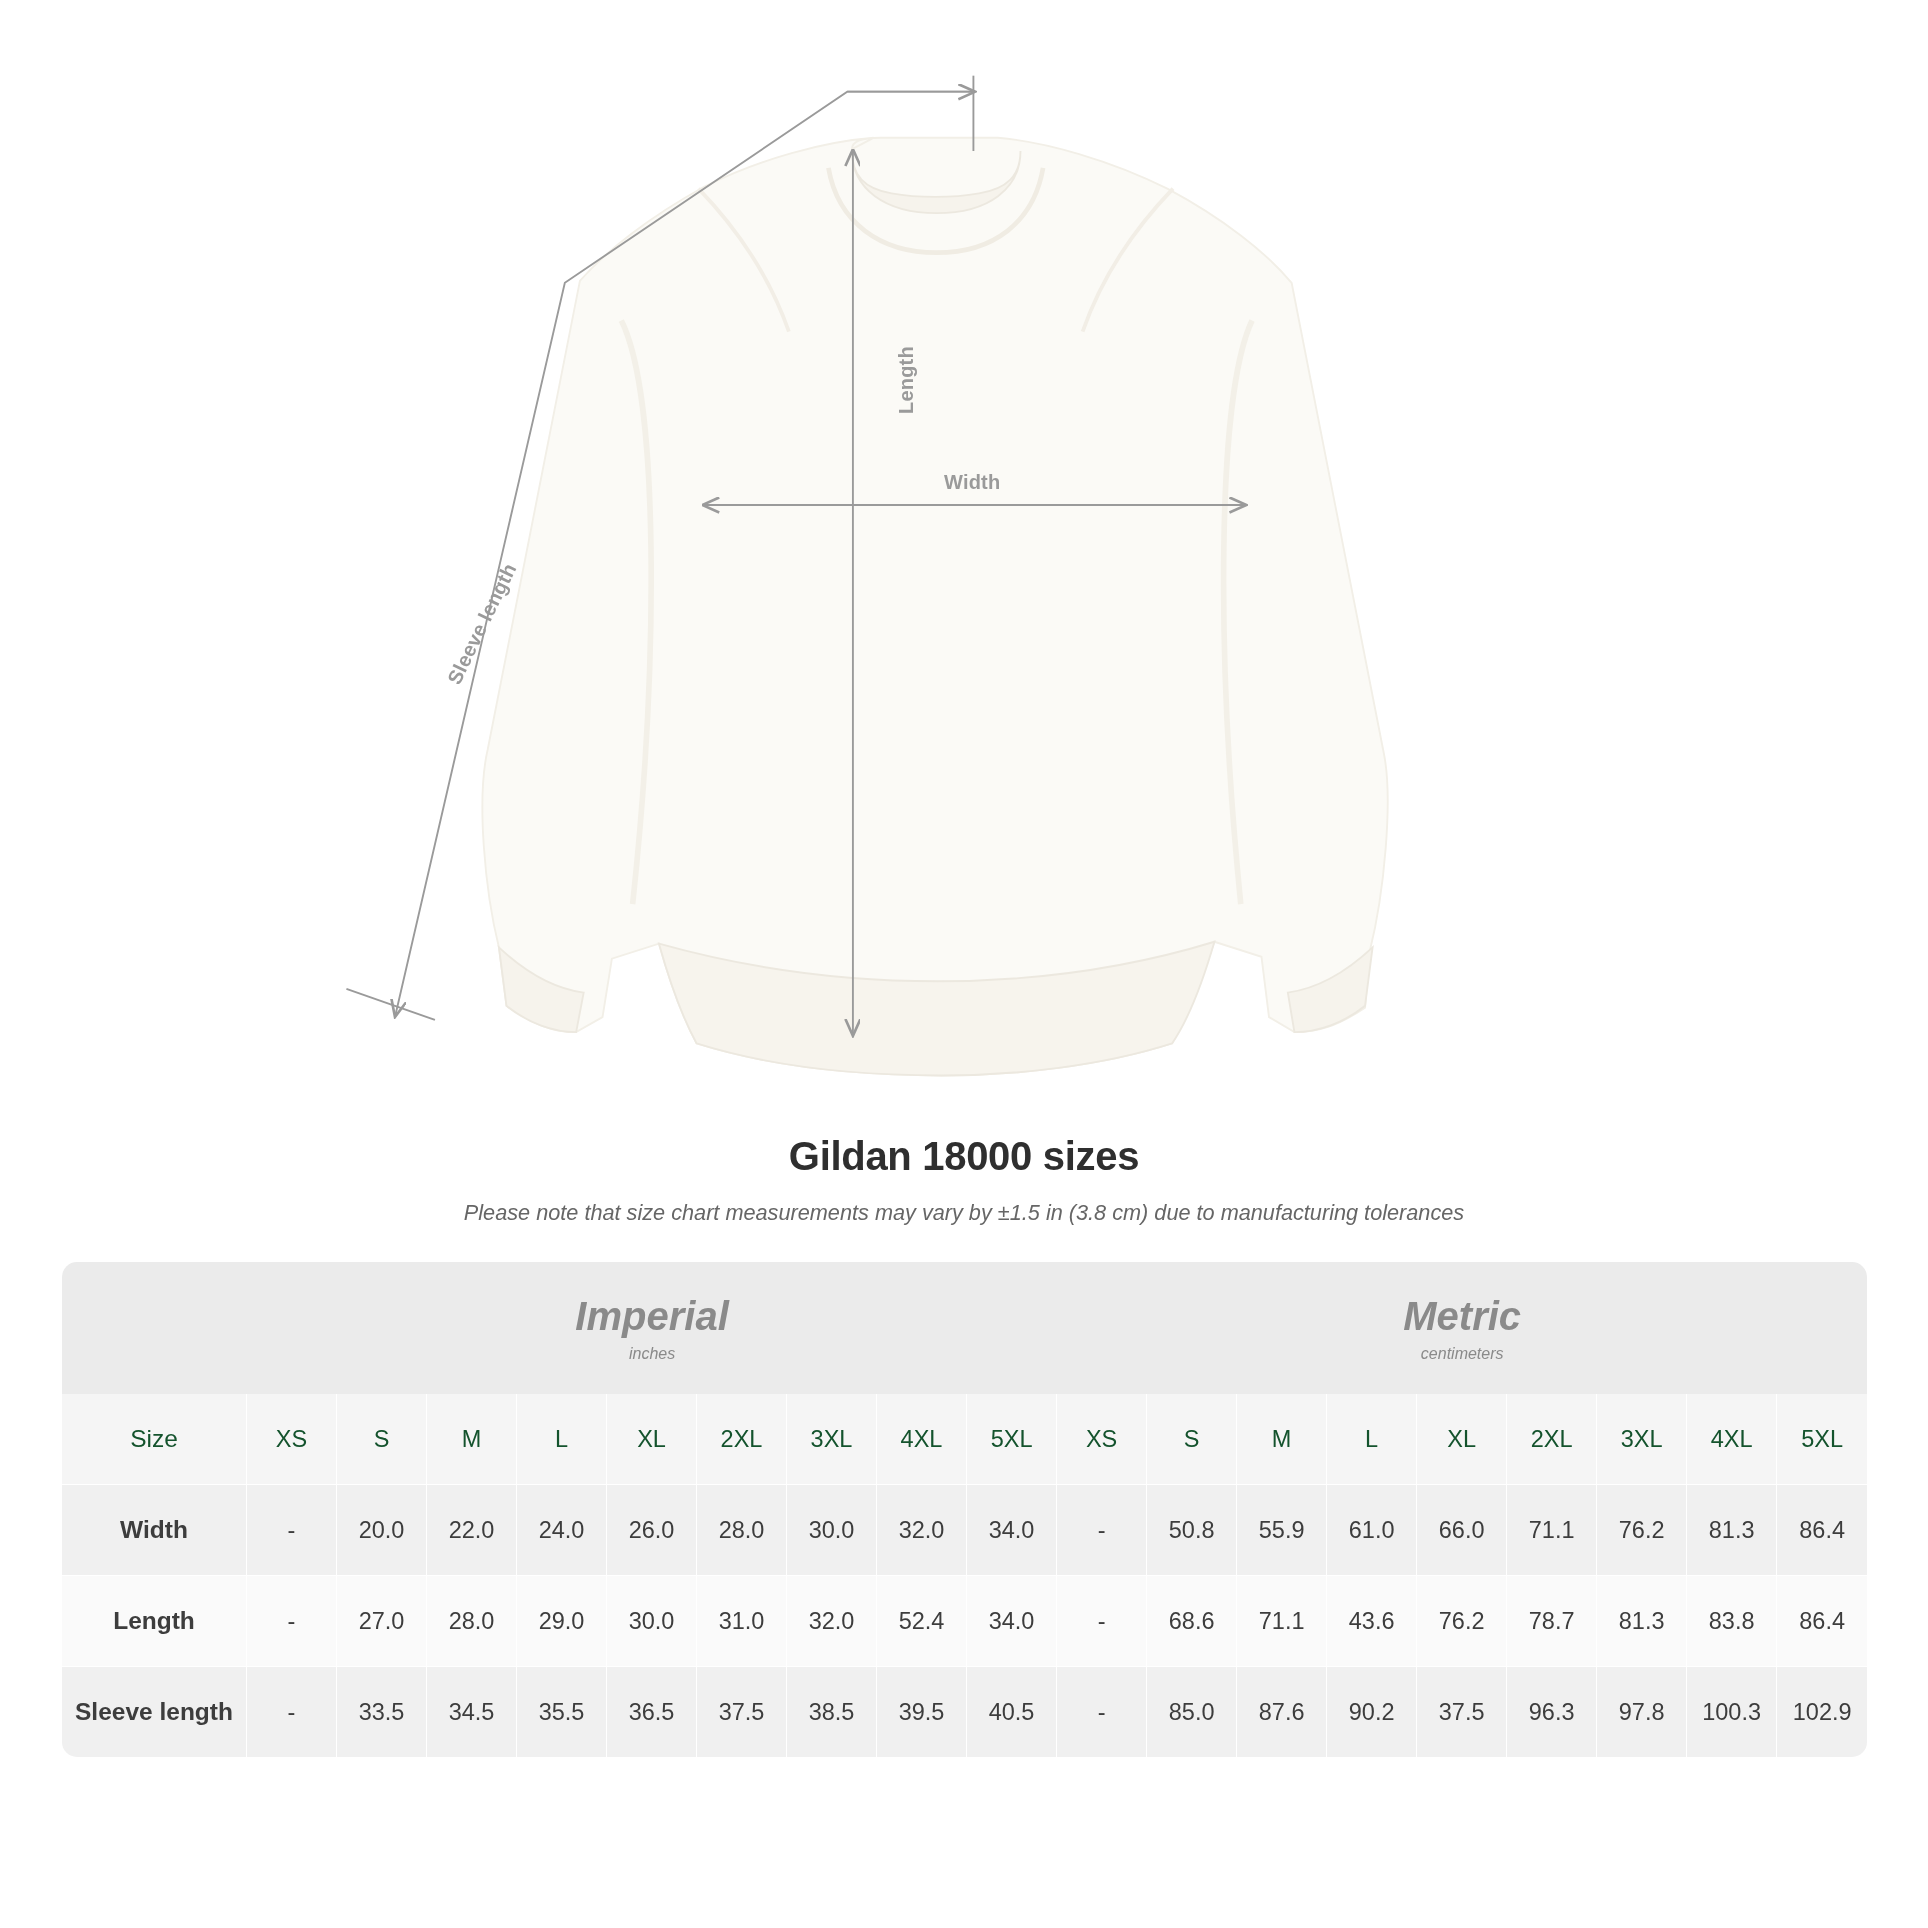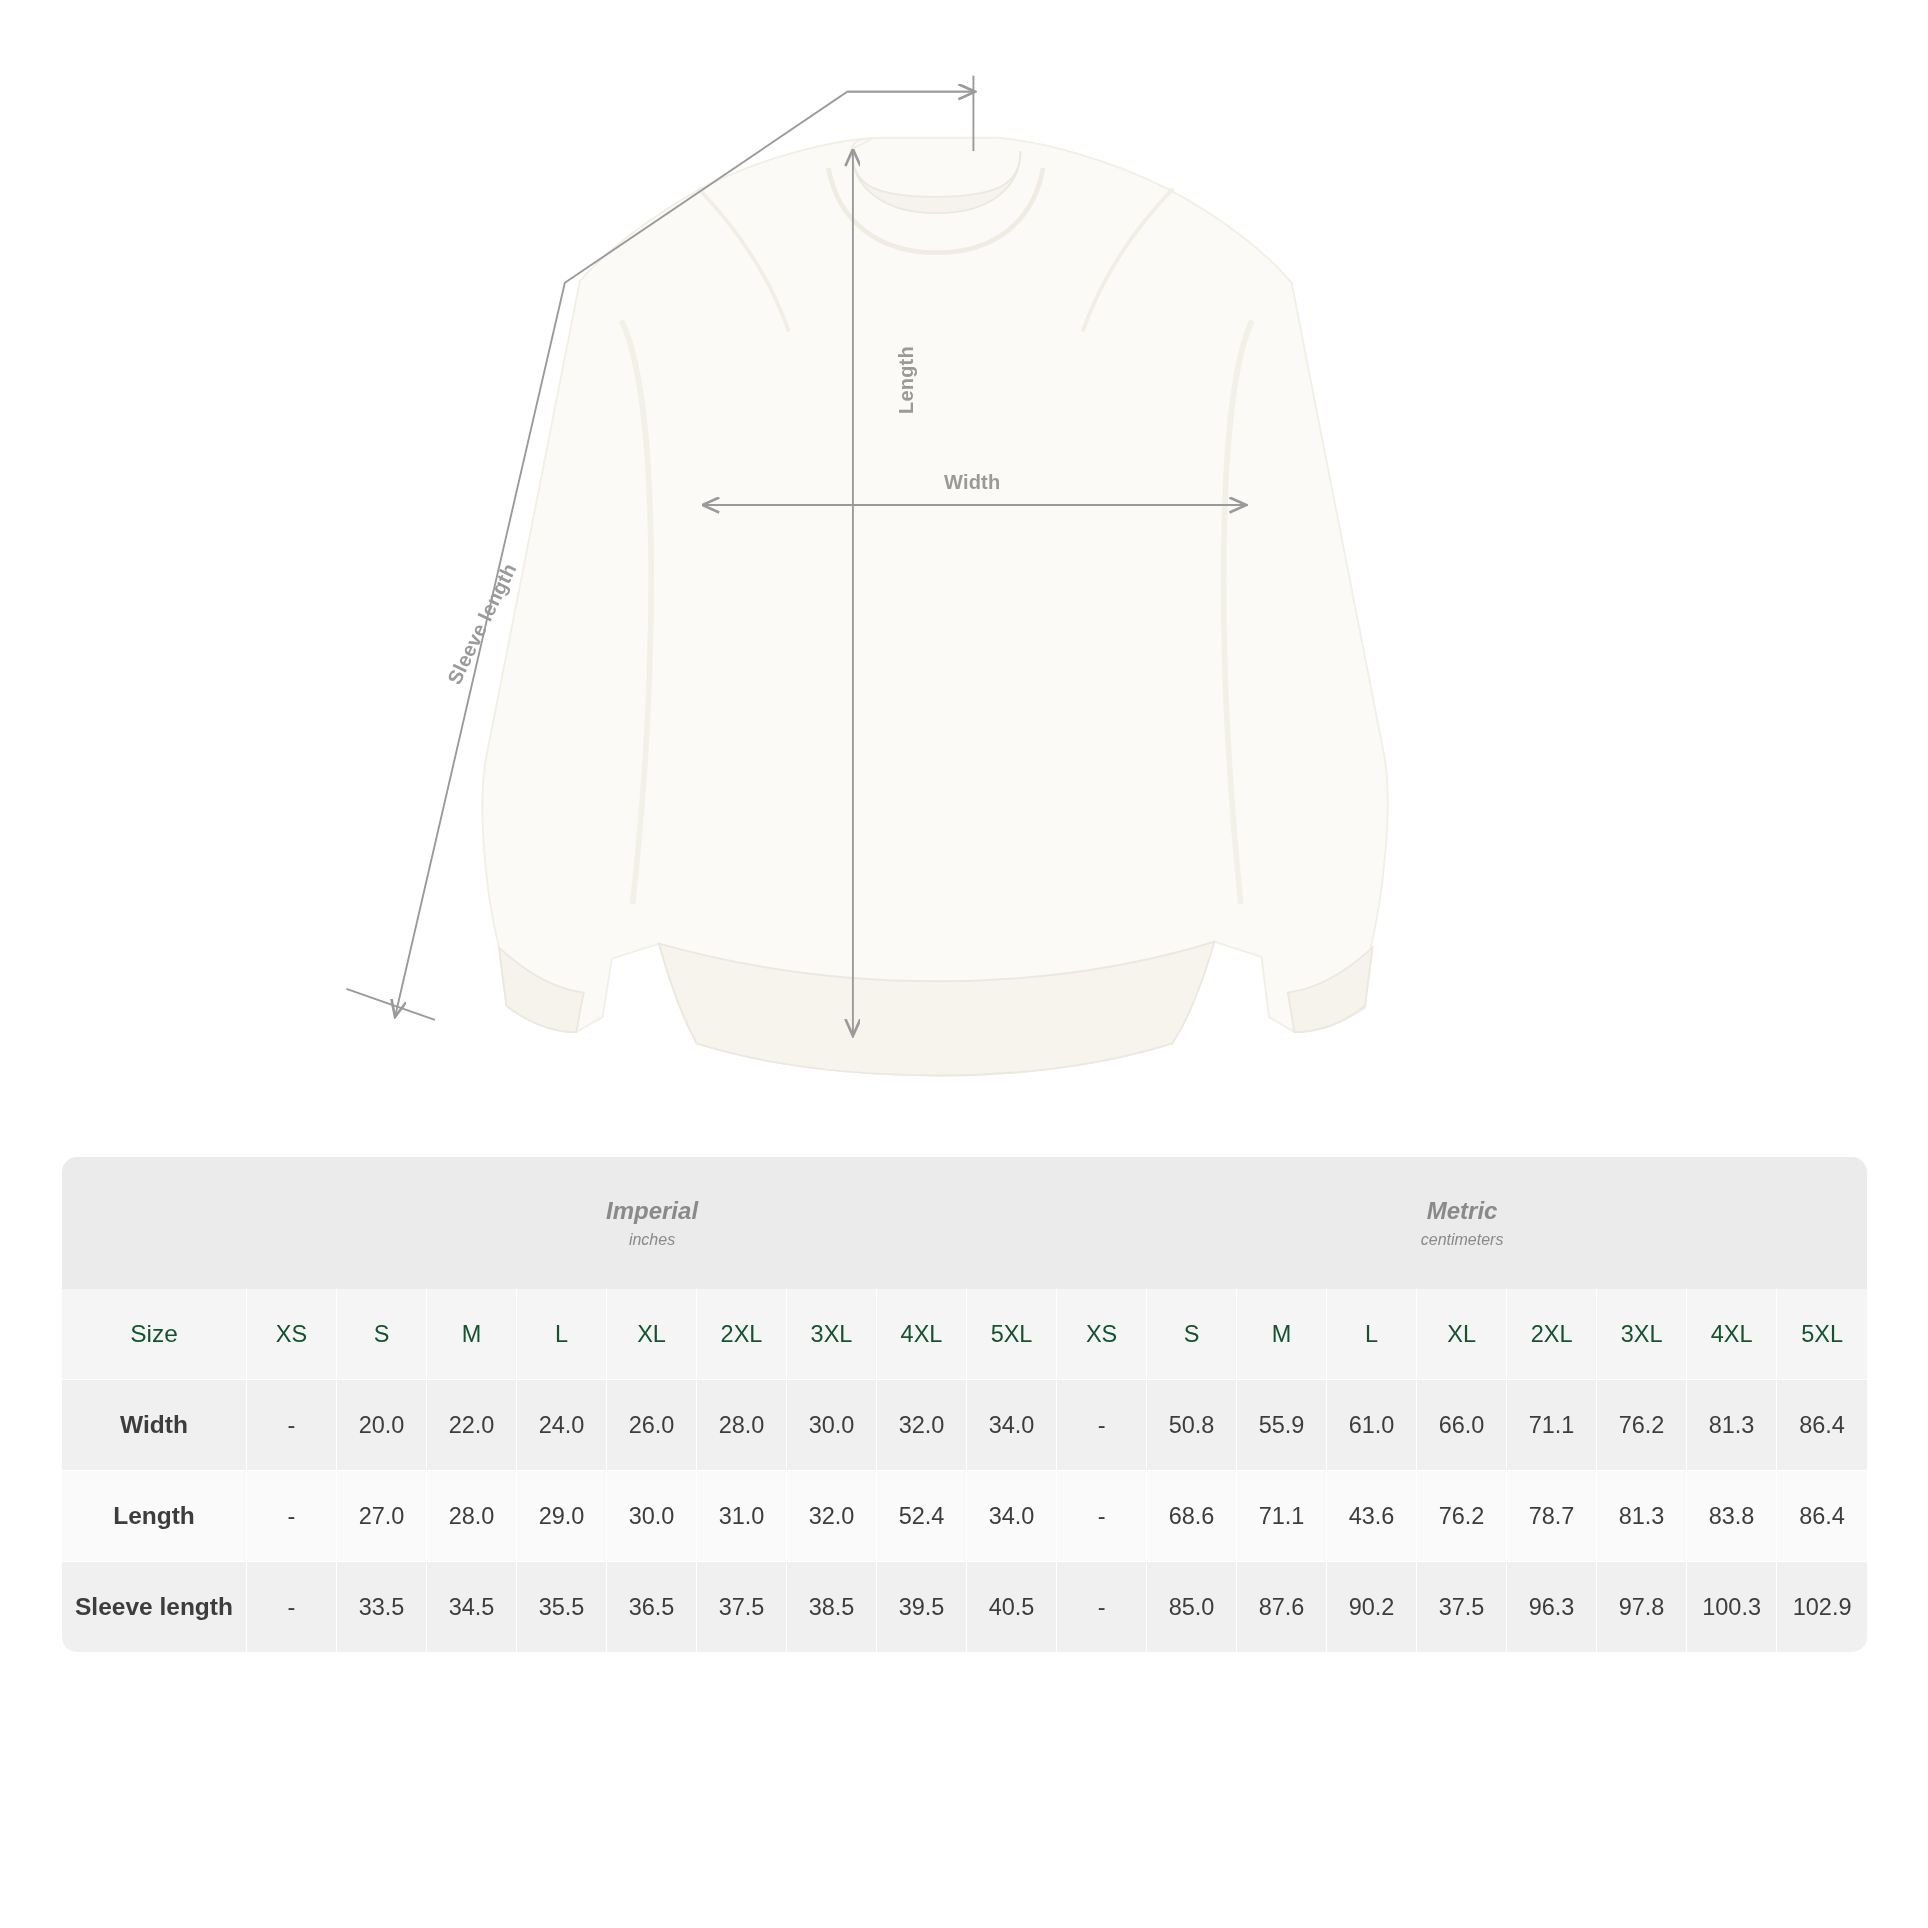--- a/index.html
+++ b/index.html
@@ -91,21 +91,21 @@
     background: #ebebeb;
     height: 132px;
   }
   .unit-head td.corner-left {
     border-top-left-radius: 15px;
   }
   .unit-head td.corner-right {
     border-top-right-radius: 15px;
   }
   .unit-title {
-    font-size: 24px;
+    font-size: 40px;
     font-style: italic;
     font-weight: bold;
     color: #8a8a8a;
     line-height: 1.15;
   }
   .unit-sub {
     font-size: 16px;
     font-style: italic;
     color: #8a8a8a;
     margin-top: 5.6px;
@@ -226,20 +226,24 @@
 
         <line x1="368" y1="1050" x2="462" y2="1083" stroke="#9a9a9a" stroke-width="2"></line>
       </g>
     </svg>
 
     <span class="dim-label vertical" style="left:895px; top:414px;">Length</span>
     <span class="dim-label" style="left:944px; top:471px;">Width</span>
     <span class="dim-label diagonal" style="left:443px; top:678px;">Sleeve length</span>
   </div>
 
+  <div class="title-block">
+    <div class="chart-title">Gildan 18000 sizes</div>
+    <div class="chart-note">Please note that size chart measurements may vary by ±1.5 in (3.8 cm) due to manufacturing tolerances</div>
+  </div>
 
   <div class="table-wrap">
     <table class="size-table">
       <colgroup>
         <col class="c-label">
         <col class="c-cell">
           <col class="c-cell">
           <col class="c-cell">
           <col class="c-cell">
           <col class="c-cell">

